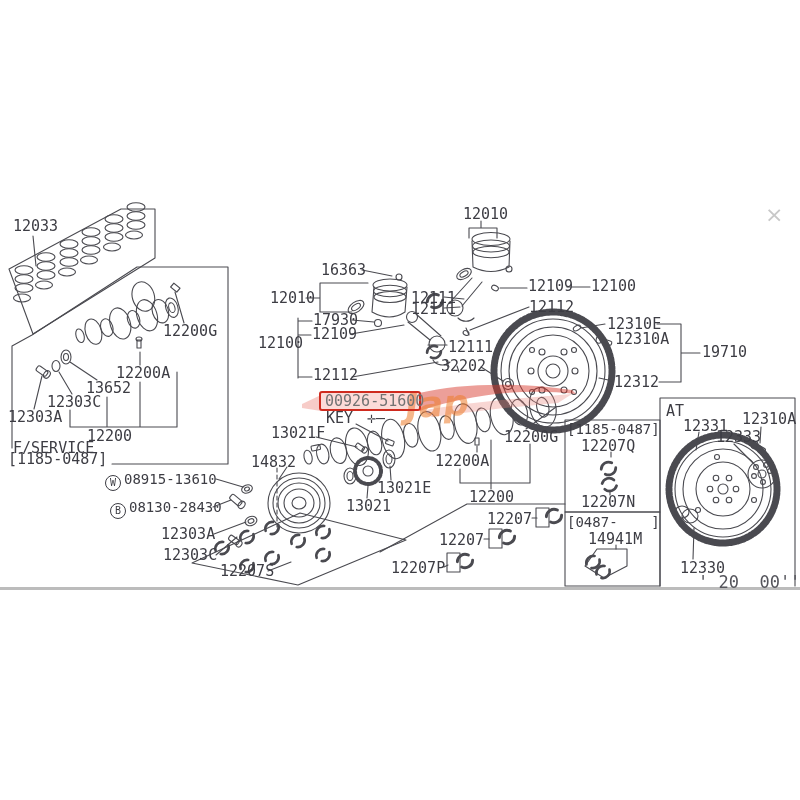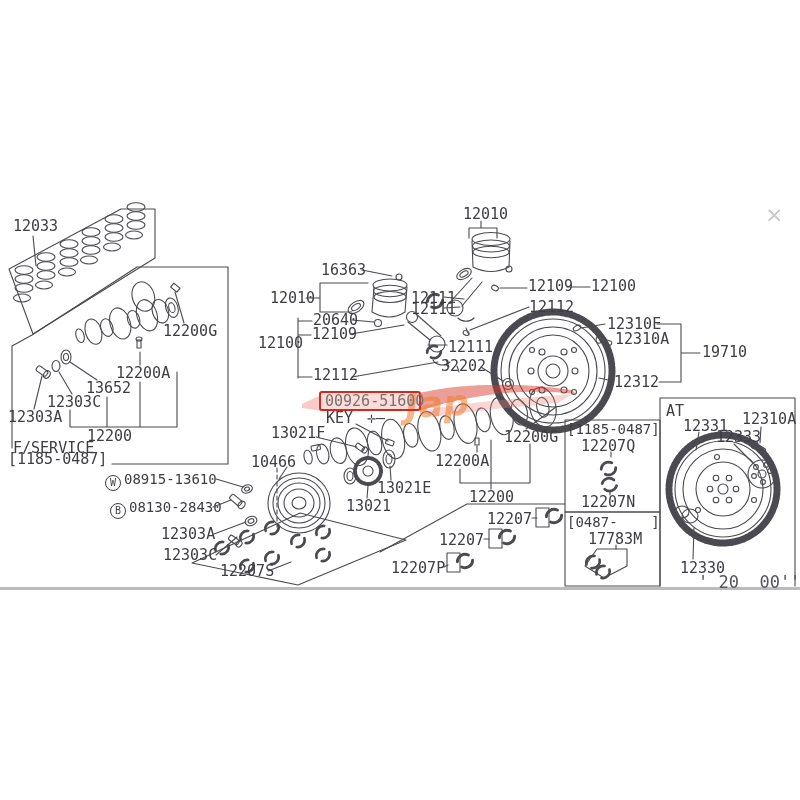--- a/index.html
+++ b/index.html
@@ -356,21 +356,21 @@
   <div class="lbl" style="left:116px;top:366px">12200A</div>
   <div class="lbl" style="left:86px;top:381px">13652</div>
   <div class="lbl" style="left:47px;top:395px">12303C</div>
   <div class="lbl" style="left:8px;top:410px">12303A</div>
   <div class="lbl" style="left:87px;top:429px">12200</div>
   <div class="lbl" style="left:13px;top:441px">F/SERVICE</div>
   <div class="lbl" style="left:8px;top:452px">[1185-0487]</div>
 
   <div class="lbl" style="left:321px;top:263px">16363</div>
   <div class="lbl" style="left:270px;top:291px">12010</div>
-  <div class="lbl" style="left:313px;top:313px">20640</div>
+  <div class="lbl" style="left:313px;top:313px">17930</div>
   <div class="lbl" style="left:312px;top:327px">12109</div>
   <div class="lbl" style="left:258px;top:336px">12100</div>
   <div class="lbl" style="left:411px;top:291px">12111</div>
   <div class="lbl" style="left:411px;top:302px">12111</div>
   <div class="lbl" style="left:448px;top:340px">12111</div>
   <div class="lbl" style="left:313px;top:368px">12112</div>
   <div class="lbl" style="left:441px;top:359px">32202</div>
 
   <div class="lbl" style="left:463px;top:207px">12010</div>
   <div class="lbl" style="left:528px;top:279px">12109</div>
@@ -379,21 +379,21 @@
 
   <div class="lbl" style="left:607px;top:317px">12310E</div>
   <div class="lbl" style="left:615px;top:332px">12310A</div>
   <div class="lbl" style="left:702px;top:345px">19710</div>
   <div class="lbl" style="left:614px;top:375px">12312</div>
 
   <div class="lbl keypart" style="left:325px;top:394px">00926-51600</div>
   <div class="lbl keyword" style="left:326px;top:411px"><span>KEY</span><span class="arrowglyph">✛–</span></div>
 
   <div class="lbl" style="left:271px;top:426px">13021F</div>
-  <div class="lbl" style="left:251px;top:455px">10466</div>
+  <div class="lbl" style="left:251px;top:455px">14832</div>
   <div class="lbl" style="left:377px;top:481px">13021E</div>
   <div class="lbl" style="left:346px;top:499px">13021</div>
   <div class="lbl" style="left:435px;top:454px">12200A</div>
   <div class="lbl" style="left:504px;top:430px">12200G</div>
   <div class="lbl" style="left:469px;top:490px">12200</div>
 
   <div class="lbl sm" style="left:105px;top:472px"><span class="circ">W</span><span>08915-13610</span></div>
   <div class="lbl sm" style="left:110px;top:500px"><span class="circ">B</span><span>08130-28430</span></div>
 
   <div class="lbl" style="left:161px;top:527px">12303A</div>
@@ -401,21 +401,21 @@
   <div class="lbl" style="left:220px;top:564px">12207S</div>
 
   <div class="lbl" style="left:487px;top:512px">12207</div>
   <div class="lbl" style="left:439px;top:533px">12207</div>
   <div class="lbl" style="left:391px;top:561px">12207P</div>
 
   <div class="lbl sm" style="left:567px;top:422px">[1185-0487]</div>
   <div class="lbl" style="left:581px;top:439px">12207Q</div>
   <div class="lbl" style="left:581px;top:495px">12207N</div>
   <div class="lbl sm" style="left:567px;top:515px">[0487-    ]</div>
-  <div class="lbl" style="left:588px;top:532px">17783M</div>
+  <div class="lbl" style="left:588px;top:532px">14941M</div>
 
   <div class="lbl" style="left:666px;top:404px">AT</div>
   <div class="lbl" style="left:683px;top:419px">12331</div>
   <div class="lbl" style="left:742px;top:412px">12310A</div>
   <div class="lbl" style="left:716px;top:430px">12333</div>
   <div class="lbl" style="left:680px;top:561px">12330</div>
 
   <div class="lbl" id="partialcode" style="left:698px;top:574px">' 20  00''</div>
 
   <div id="bottomline"></div>

